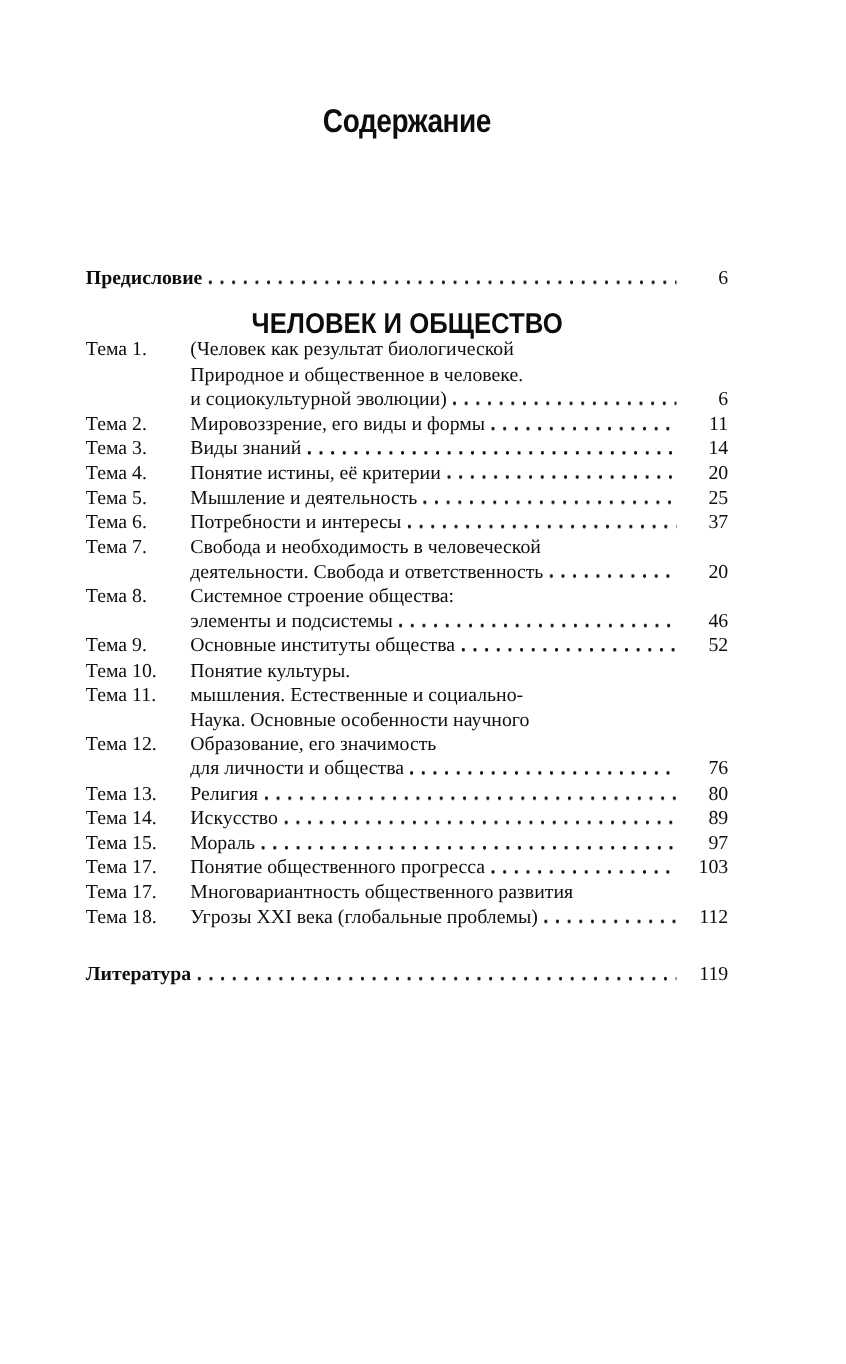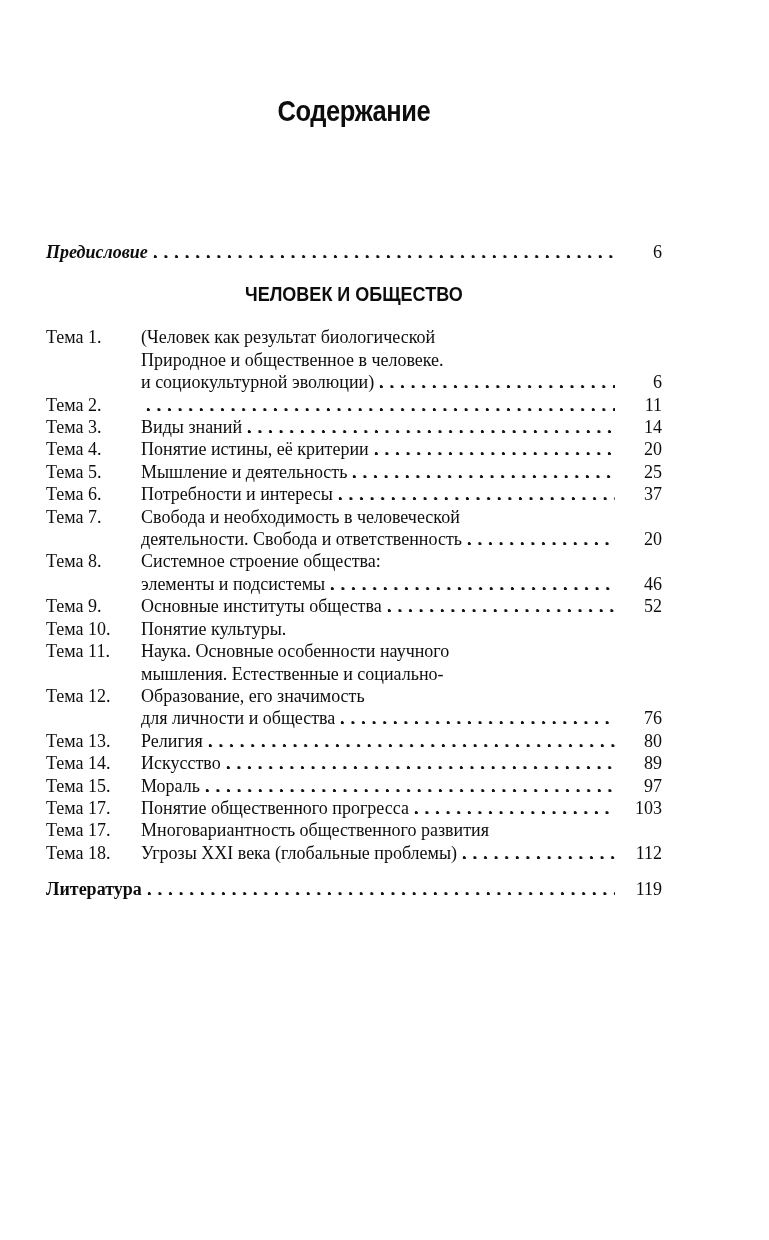--- a/index.html
+++ b/index.html
@@ -6,44 +6,43 @@
   html, body { background: #ffffff; }
   .page {
     position: relative;
     width: 769px;
     height: 1240px;
     background: #ffffff;
     color: #0d0d0d;
     font-family: "Liberation Serif", serif;
     font-size: 18px;
     overflow: hidden;
-    padding: 93px 107px 0 46px;
+    padding: 93px 107px 0 78px;
   }
   .doc-title {
     text-align: center;
     font-family: "Liberation Sans", sans-serif;
     font-weight: bold;
     font-size: 30px;
     line-height: 36px;
     margin-bottom: 112px;
     white-space: nowrap;
   }
   .doc-title .condensed {
     display: inline-block;
     transform: scaleX(0.85);
     transform-origin: center;
     letter-spacing: -0.5px;
   }
   .section-heading {
     text-align: center;
     font-family: "Liberation Sans", sans-serif;
     font-weight: bold;
-    font-size: 20px;
+    font-size: 26px;
     line-height: 24px;
-    margin-bottom: 20px;
     white-space: nowrap;
   }
   .section-heading .condensed {
     display: inline-block;
     transform: scaleX(0.9);
     transform-origin: center;
   }
   .toc-line {
     display: flex;
     align-items: baseline;
@@ -61,22 +60,22 @@
     background-size: 10.6px 22.4px;
     background-repeat: repeat-x;
   }
   .page-num {
     min-width: 33px;
     text-align: right;
     white-space: nowrap;
     font-weight: normal;
   }
   .front-row { margin-bottom: 19px; }
-  .front-row .row-label { font-weight: bold; font-style: italic; }
-  .back-row { margin-top: 14px; }
+  .front-row .row-label { font-weight: bold; }
+  .back-row { margin-top: 30px; }
   .back-row .row-label { font-weight: bold; }
   .toc-entry {
     position: relative;
     padding-left: 95px;
   }
   .toc-label {
     position: absolute;
     left: 0;
     top: 0;
     line-height: 22.4px;
@@ -109,20 +108,21 @@
         </div>
         <div class="toc-line">
           <span class="line-text">и социокультурной эволюции)</span>
           <span class="leader"></span>
           <span class="page-num">6</span>
         </div>
       </div>
       <div class="toc-entry">
         <span class="toc-label">Тема 2.</span>
         <div class="toc-line">
+          <span class="line-text">Мировоззрение, его виды и формы</span>
           <span class="leader"></span>
           <span class="page-num">11</span>
         </div>
       </div>
       <div class="toc-entry">
         <span class="toc-label">Тема 3.</span>
         <div class="toc-line">
           <span class="line-text">Виды знаний</span>
           <span class="leader"></span>
           <span class="page-num">14</span>
@@ -184,24 +184,24 @@
       </div>
       <div class="toc-entry">
         <span class="toc-label">Тема 10.</span>
         <div class="toc-line">
           <span class="line-text">Понятие культуры.</span>
         </div>
       </div>
       <div class="toc-entry">
         <span class="toc-label">Тема 11.</span>
         <div class="toc-line">
+          <span class="line-text">мышления. Естественные и социально-</span>
+        </div>
+        <div class="toc-line">
           <span class="line-text">Наука. Основные особенности научного</span>
-        </div>
-        <div class="toc-line">
-          <span class="line-text">мышления. Естественные и социально-</span>
         </div>
       </div>
       <div class="toc-entry">
         <span class="toc-label">Тема 12.</span>
         <div class="toc-line">
           <span class="line-text">Образование, его значимость</span>
         </div>
         <div class="toc-line">
           <span class="line-text">для личности и общества</span>
           <span class="leader"></span>

